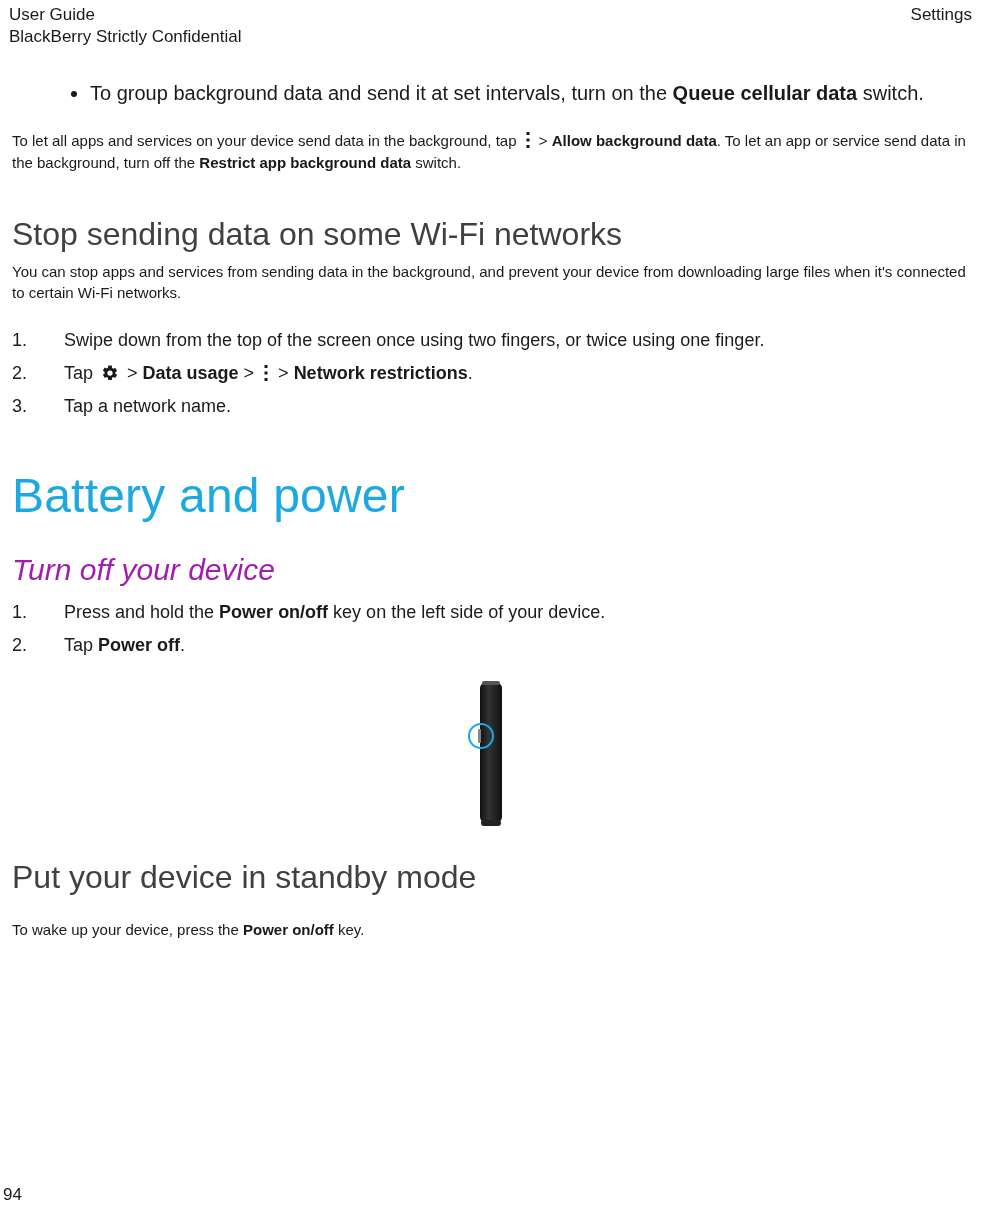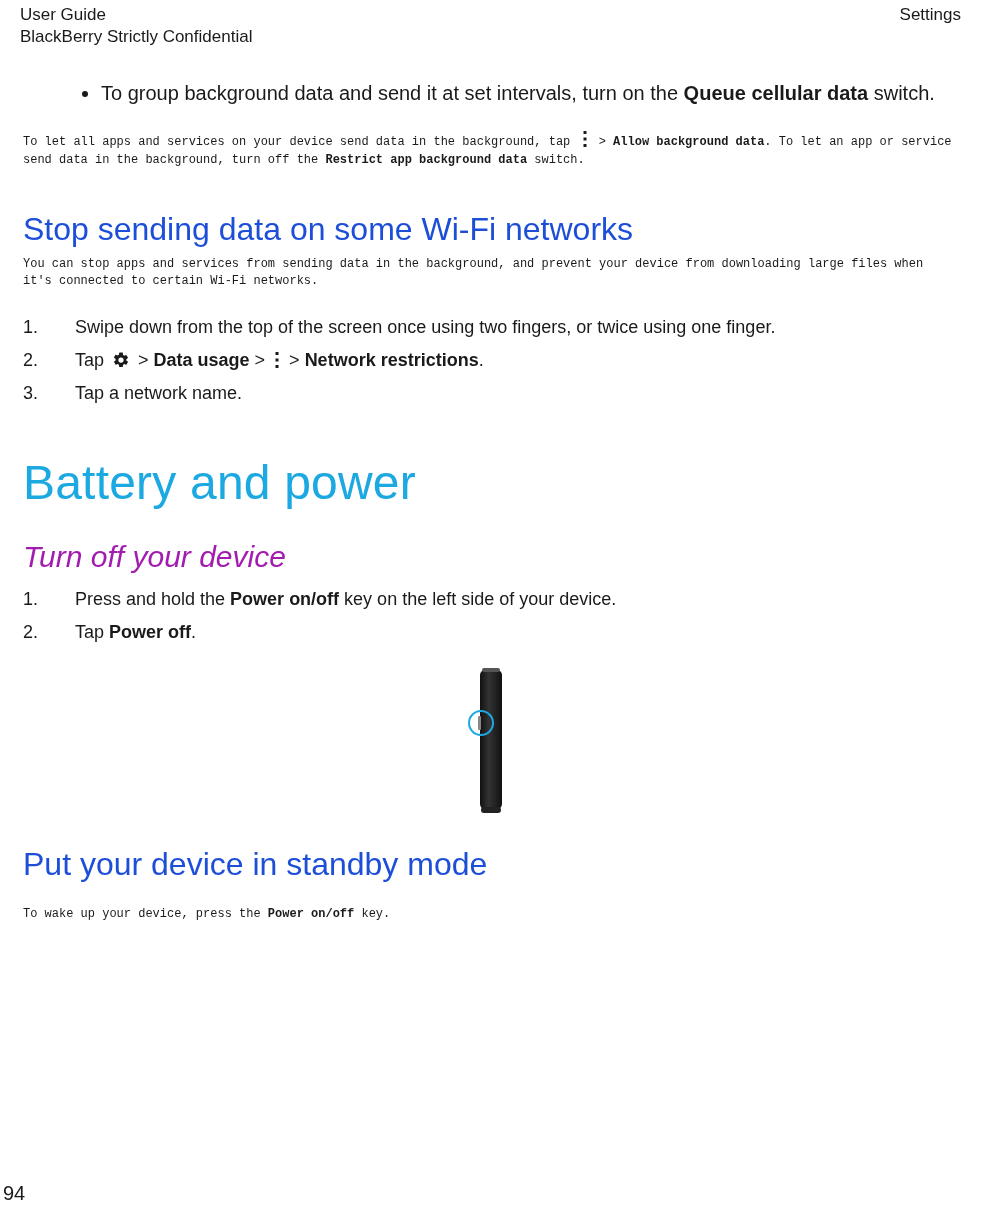--- a/index.html
+++ b/index.html
@@ -10,45 +10,45 @@
     font-family: "Helvetica Neue", Helvetica, Arial, sans-serif;
     color: #1a1a1a;
     font-weight: 300;
     background: #fff;
   }
   .page {
     width: 981px;
     height: 1213px;
     position: relative;
     box-sizing: border-box;
-    padding: 0 20px;
+    padding: 0 9px;
   }
   .header {
     display: flex;
     justify-content: space-between;
     padding-top: 4px;
     font-size: 17px;
     color: #1a1a1a;
   }
   .header-left { line-height: 1.3; }
   .header-right { line-height: 1.3; }
   .content { padding-left: 3px; padding-right: 3px; }
   ul.bullet {
     list-style: disc;
     margin: 32px 0 14px 0;
     padding-left: 78px;
   }
   ul.bullet li { font-size: 20px; line-height: 1.35; }
-  p.body { font-size: 12px; line-height: 1.45; margin: 23px 0; font-family: Liberation Mono, monospace; }
+  p.body { font-size: 15px; line-height: 1.45; margin: 23px 0; }
   strong, b { font-weight: 700; }
   h2.section {
     font-weight: 300;
     font-size: 32px;
     margin: 42px 0 8px 0;
-    color: #1d4ed8;
+    color: #404040;
   }
   h1.chapter {
     font-weight: 300;
     font-size: 48px;
     color: #1ca8e0;
     margin: 48px 0 18px 0;
     letter-spacing: 0.2px;
   }
   h2.subchapter {
     font-weight: 300;
@@ -129,21 +129,21 @@
     width: 26px;
     height: 26px;
     border: 2px solid #1ca8e0;
     border-radius: 50%;
     box-sizing: border-box;
   }
   .page-num {
     position: absolute;
     bottom: 8px;
     left: 3px;
-    font-size: 20px;
+    font-size: 17px;
   }
 </style>
 </head>
 <body>
 
 <div class="page">
   <div class="header">
     <div class="header-left">
       <div>User Guide</div>
       <div>BlackBerry Strictly Confidential</div>

